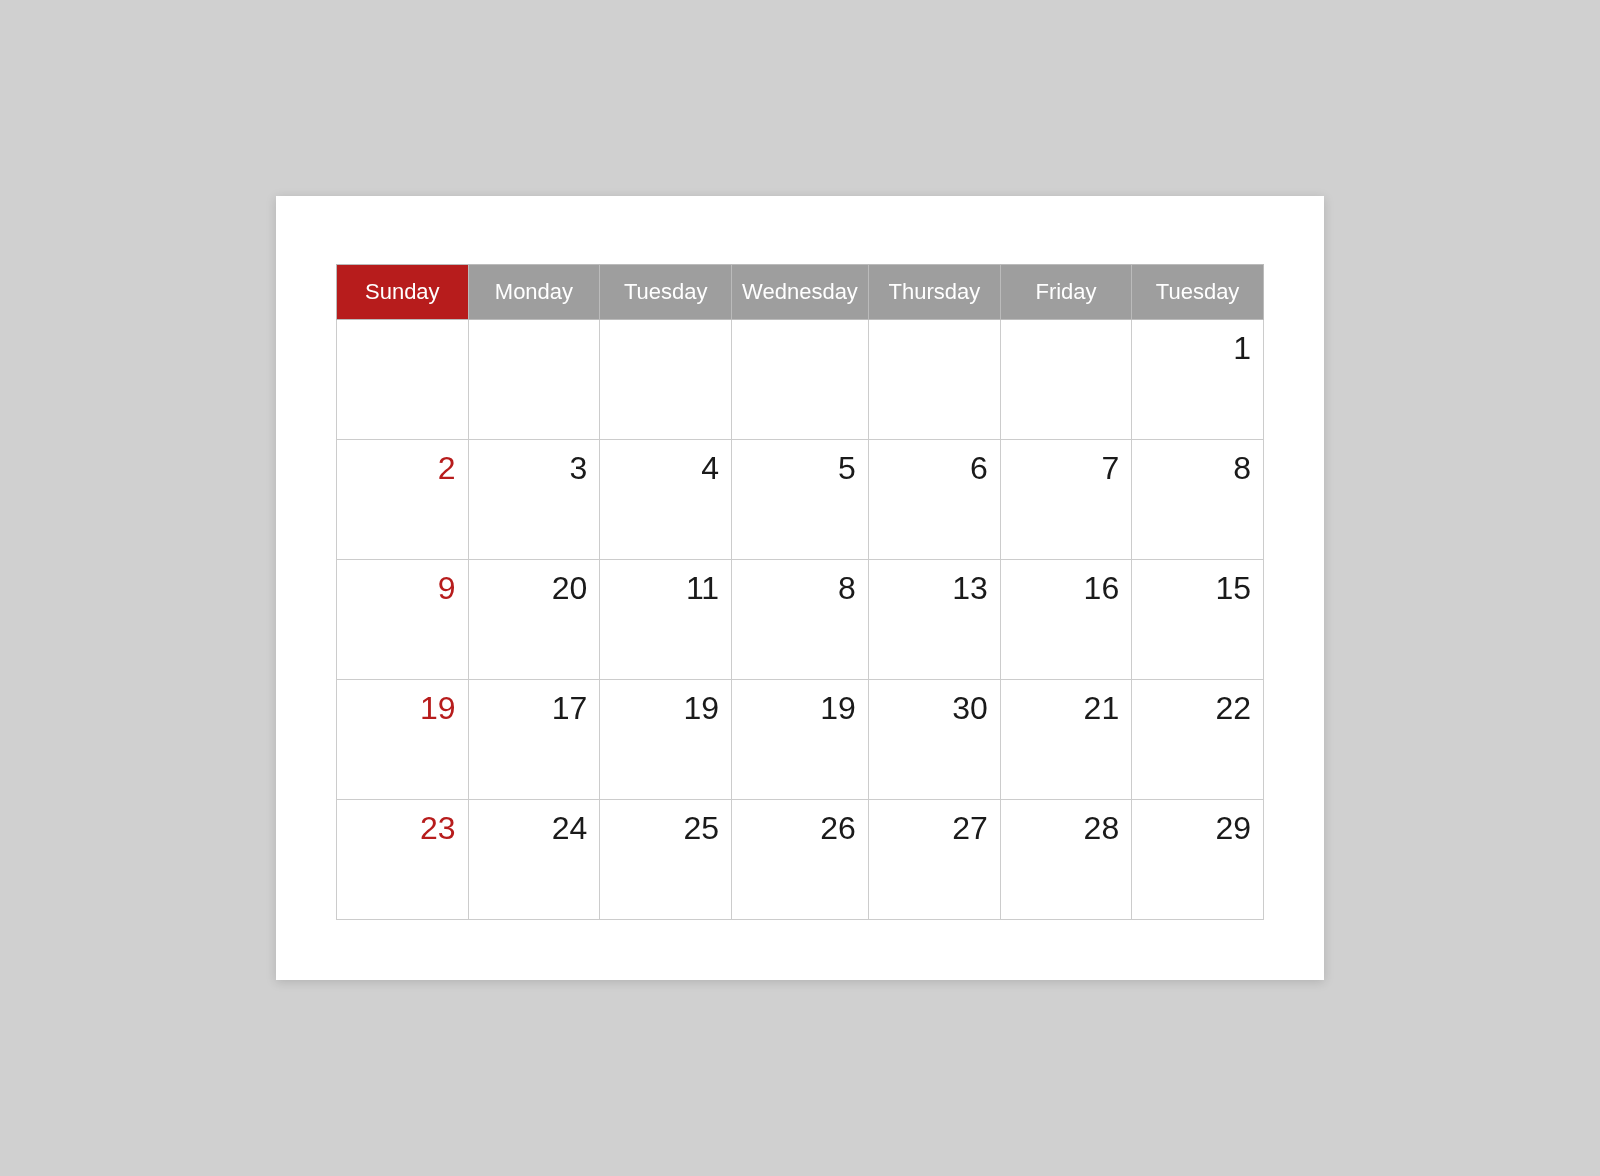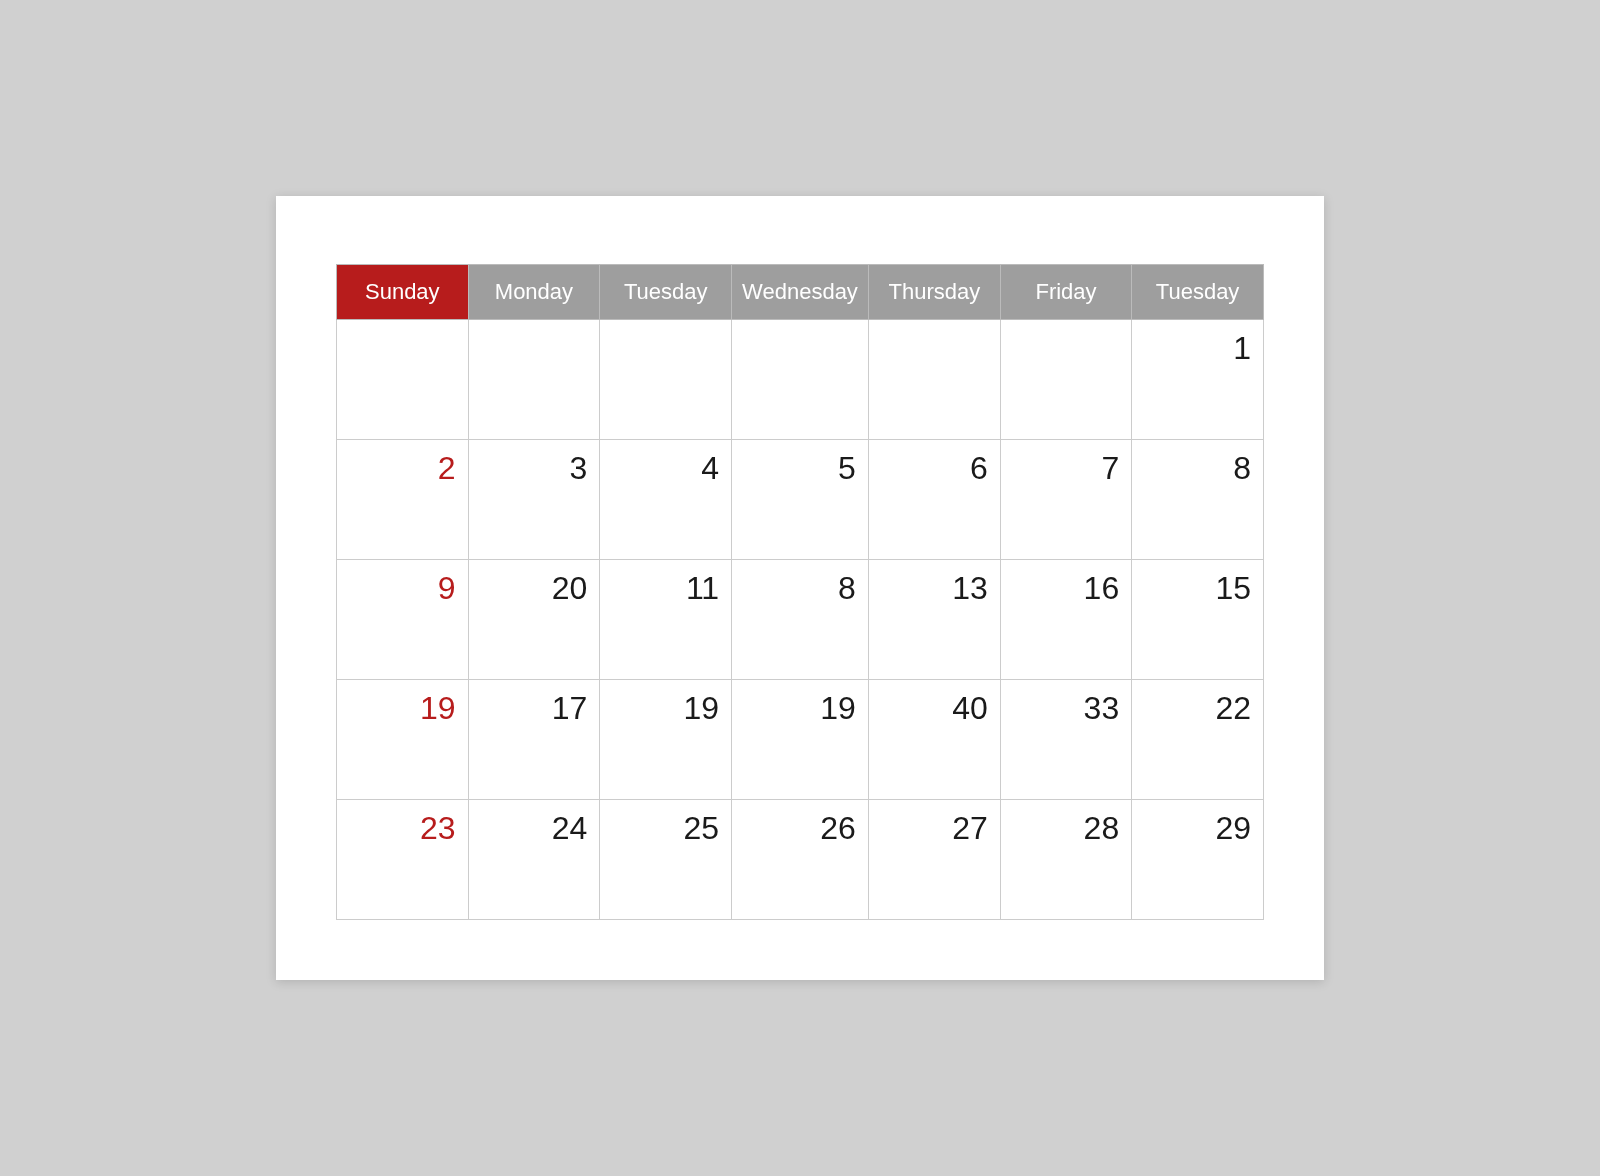--- a/index.html
+++ b/index.html
@@ -162,24 +162,24 @@
             <td>
               <span class="day-number">17</span>
             </td>
             <td>
               <span class="day-number">19</span>
             </td>
             <td>
               <span class="day-number">19</span>
             </td>
             <td>
-              <span class="day-number">40</span>
-            </td>
-            <td>
-              <span class="day-number">33</span>
+              <span class="day-number">30</span>
+            </td>
+            <td>
+              <span class="day-number">21</span>
             </td>
             <td>
               <span class="day-number">22</span>
             </td>
           </tr>
           <tr>
             <td>
               <span class="day-number sunday">23</span>
             </td>
             <td>

